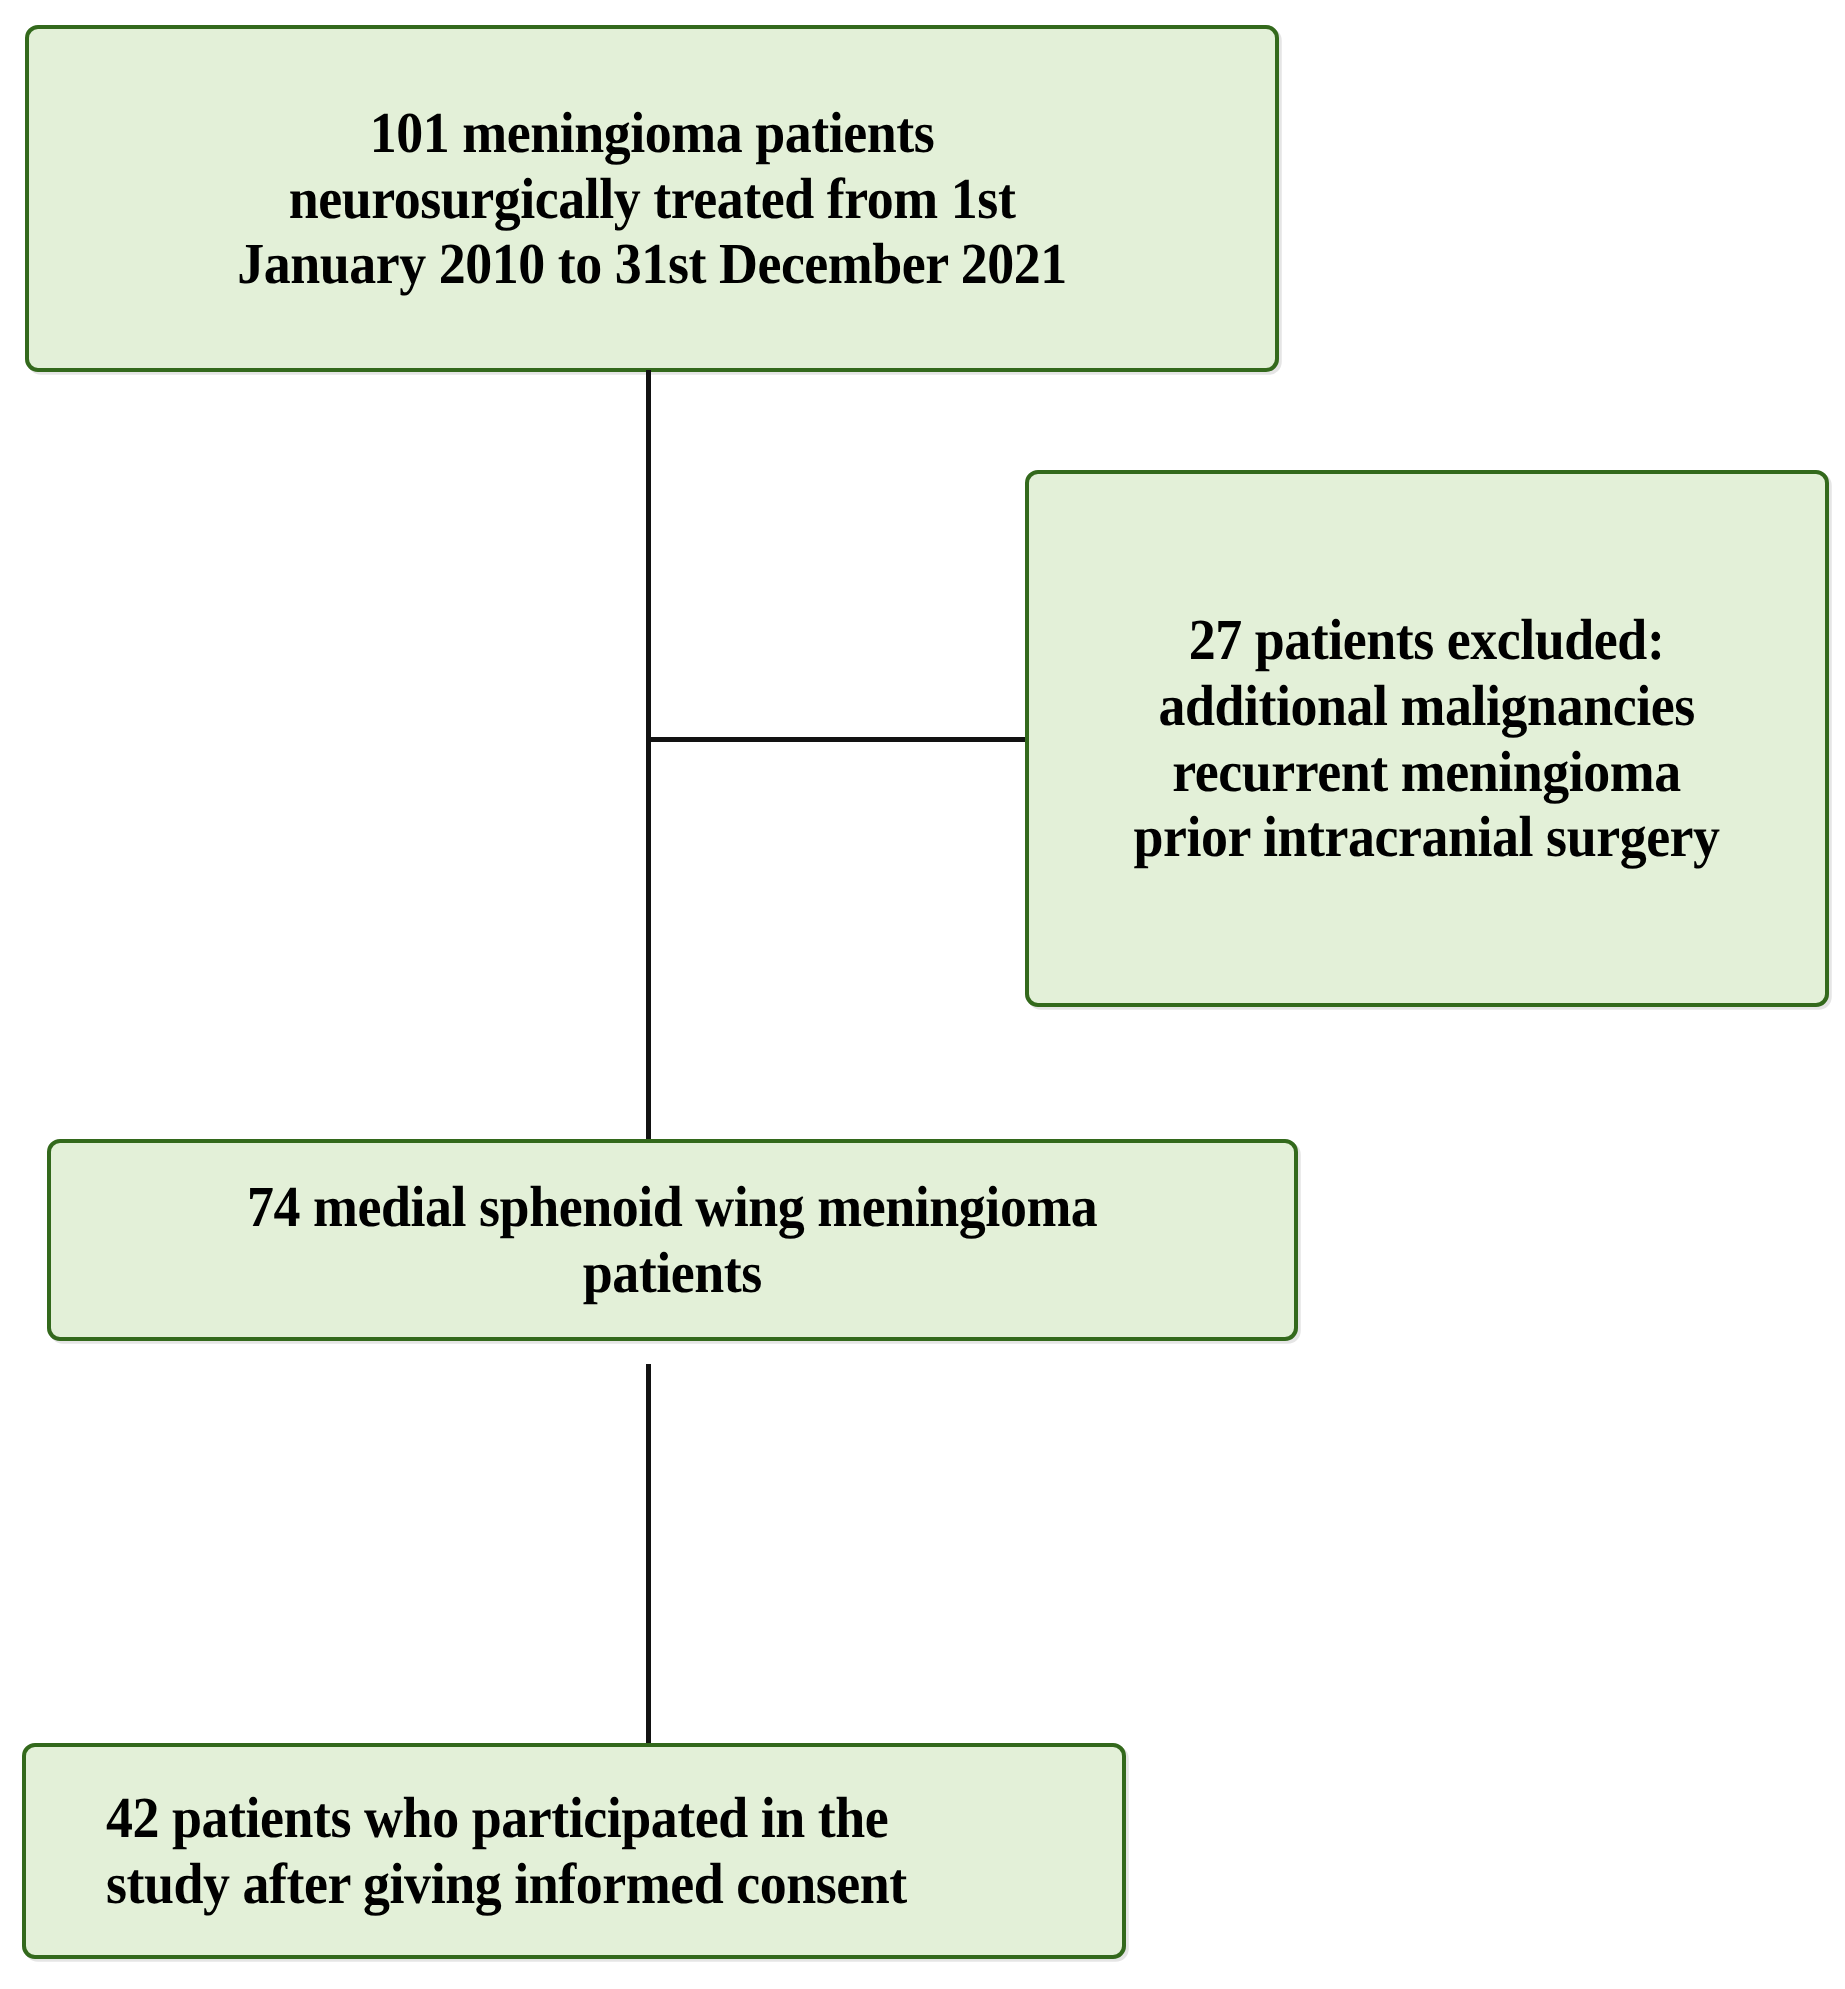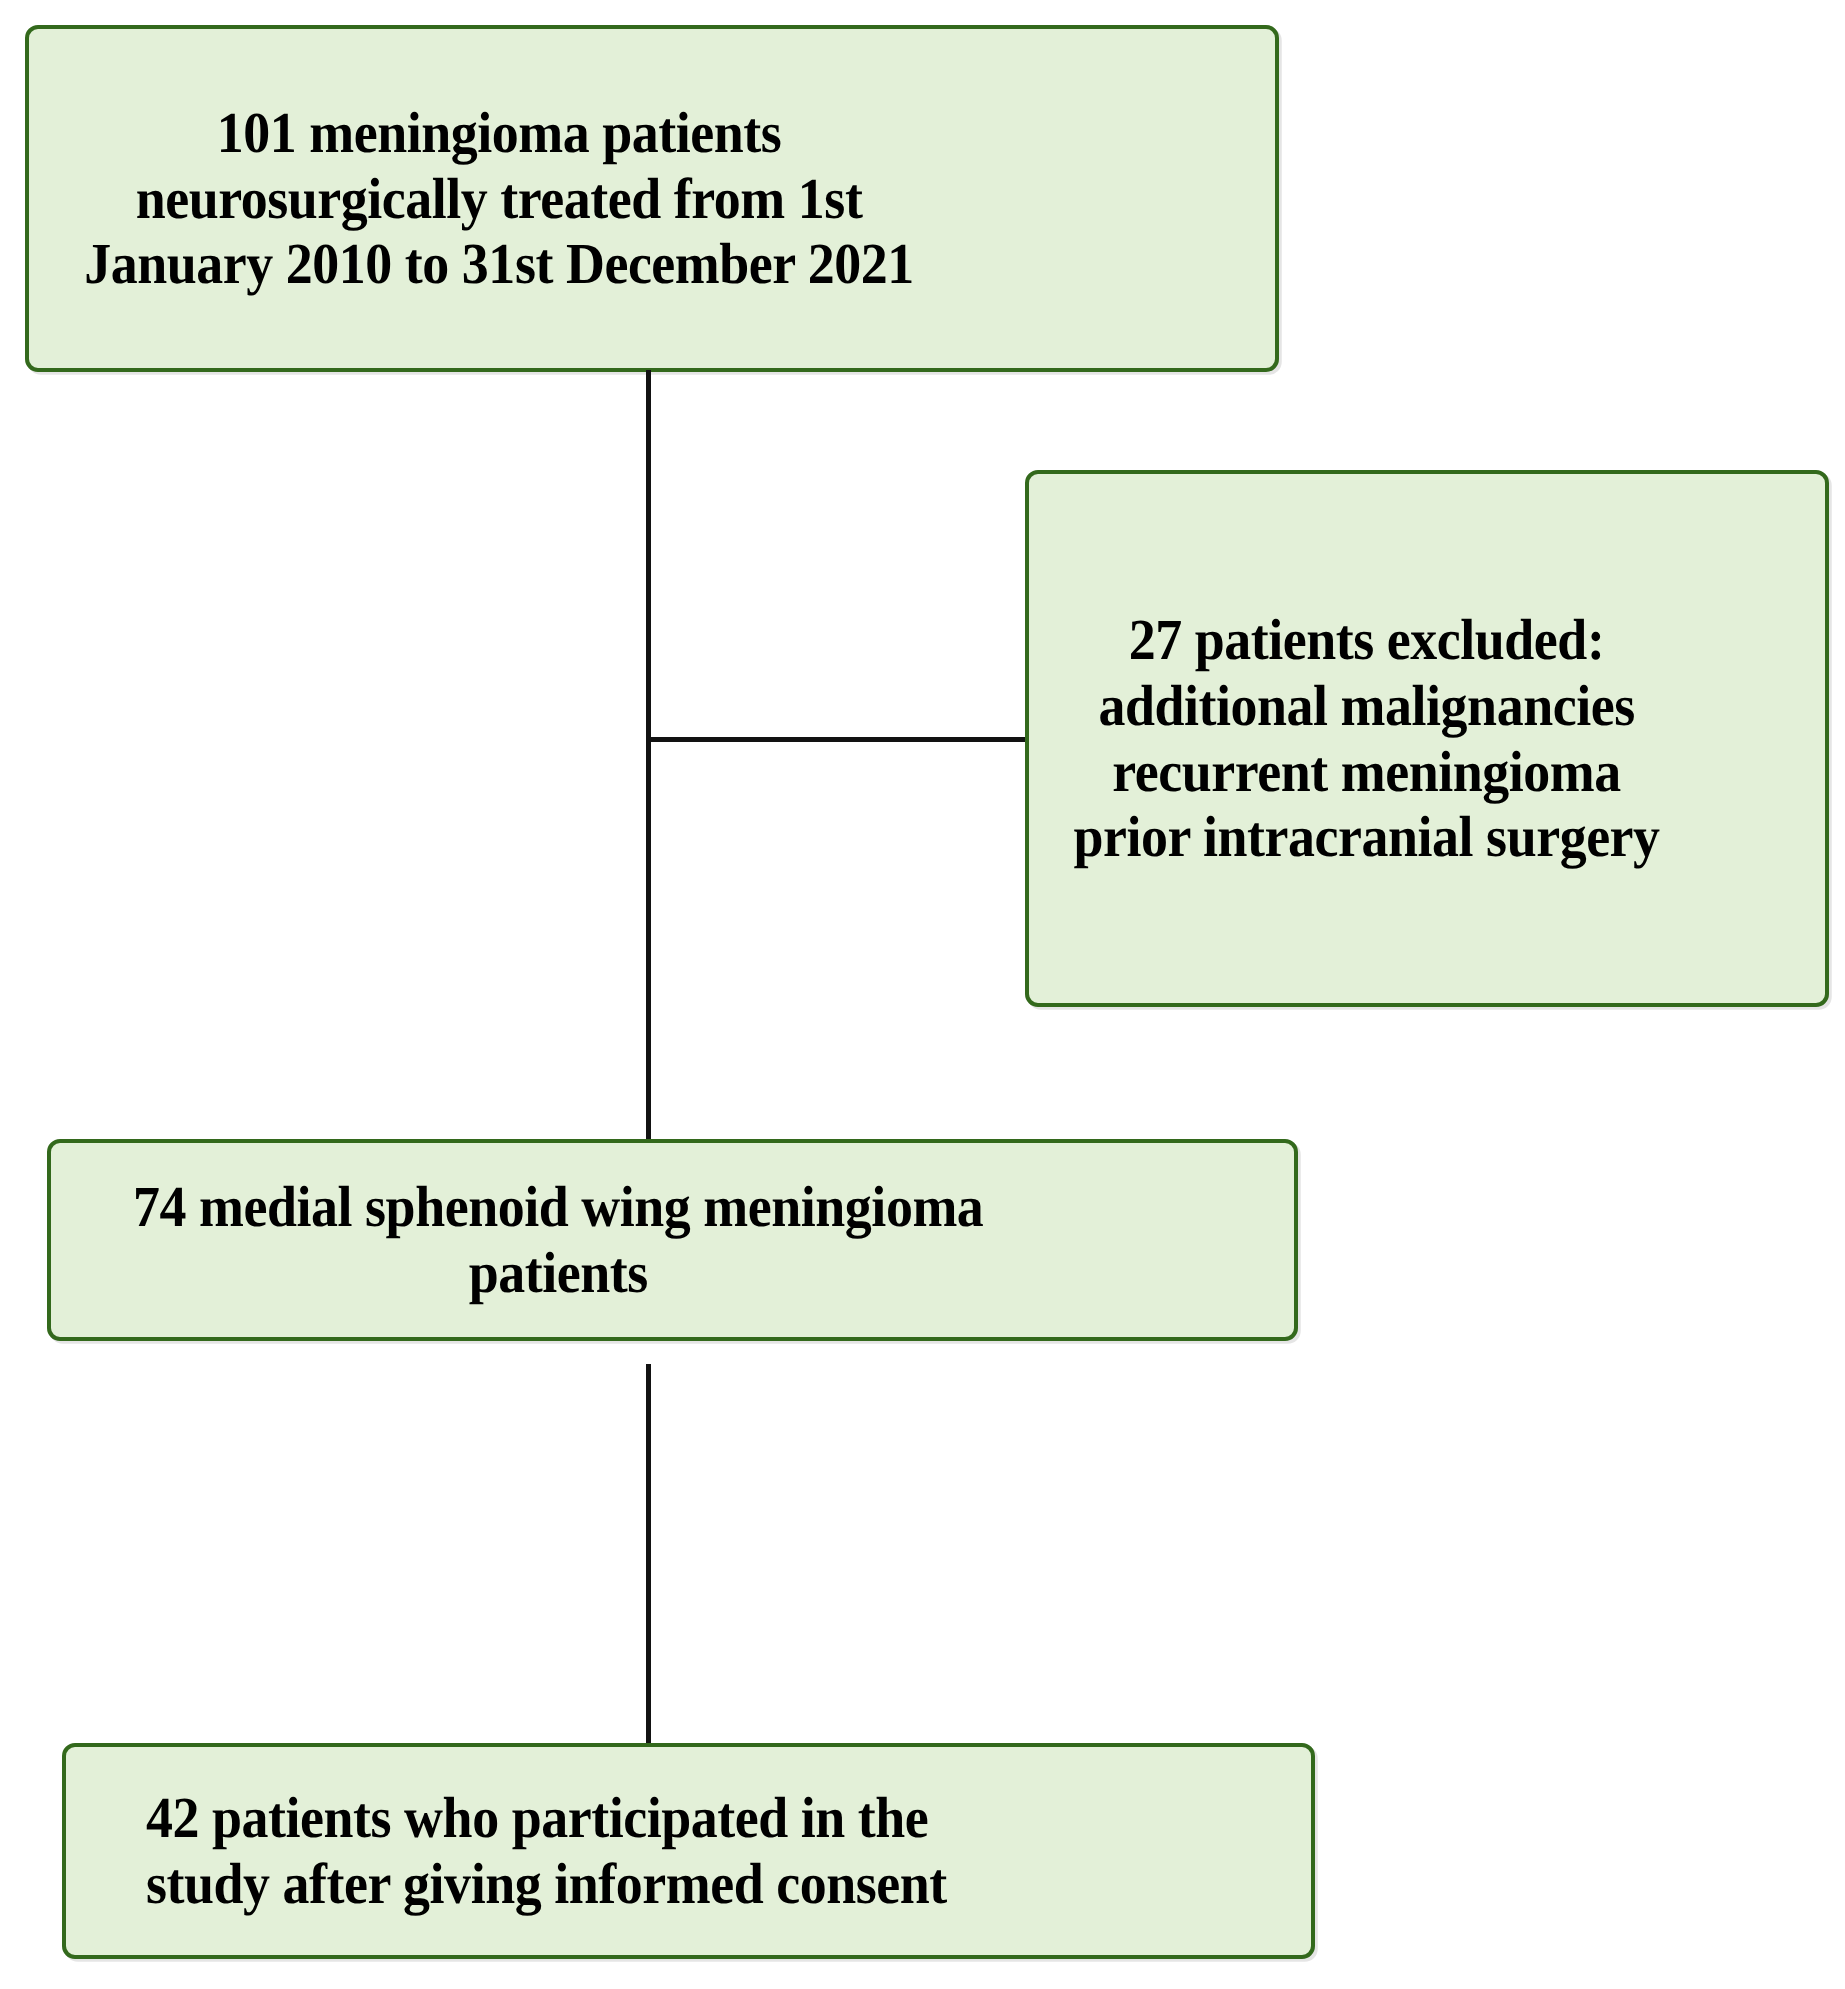--- a/index.html
+++ b/index.html
@@ -35,20 +35,21 @@
 
   
   .flow-box {
     position: absolute;
     box-sizing: border-box;
     background: #e3f0d8;
     border: 4.7px solid #33691c;
     border-radius: 13px;
     display: flex;
     align-items: center;
+    justify-content: center;
     box-shadow: 2.8px 2.8px 0 rgba(0,0,0,0.10);
   }
   .flow-box .box-text {
     font-weight: bold;
     color: #000000;
     font-size: 58px;
     line-height: 1.13;
     letter-spacing: -0.5px;
     text-rendering: geometricPrecision;
     white-space: pre-line;
@@ -79,21 +80,21 @@
     left: 47px;  top: 1139px;
     width: 1251px; height: 202px;
   }
   #box-eligible .box-text {
     text-align: center;
     padding: 0 50px;
   }
 
   #box-participants {
     left: 22.4px;  top: 1743px;
-    width: 1253px; height: 216px; margin-left: 40px;
+    width: 1104px; height: 216px;
   }
   #box-participants .box-text {
     text-align: left;
     width: 100%;
     padding: 0 0 0 86px;
     box-sizing: border-box;
     transform-origin: left center;
   }
 </style>
 </head>

